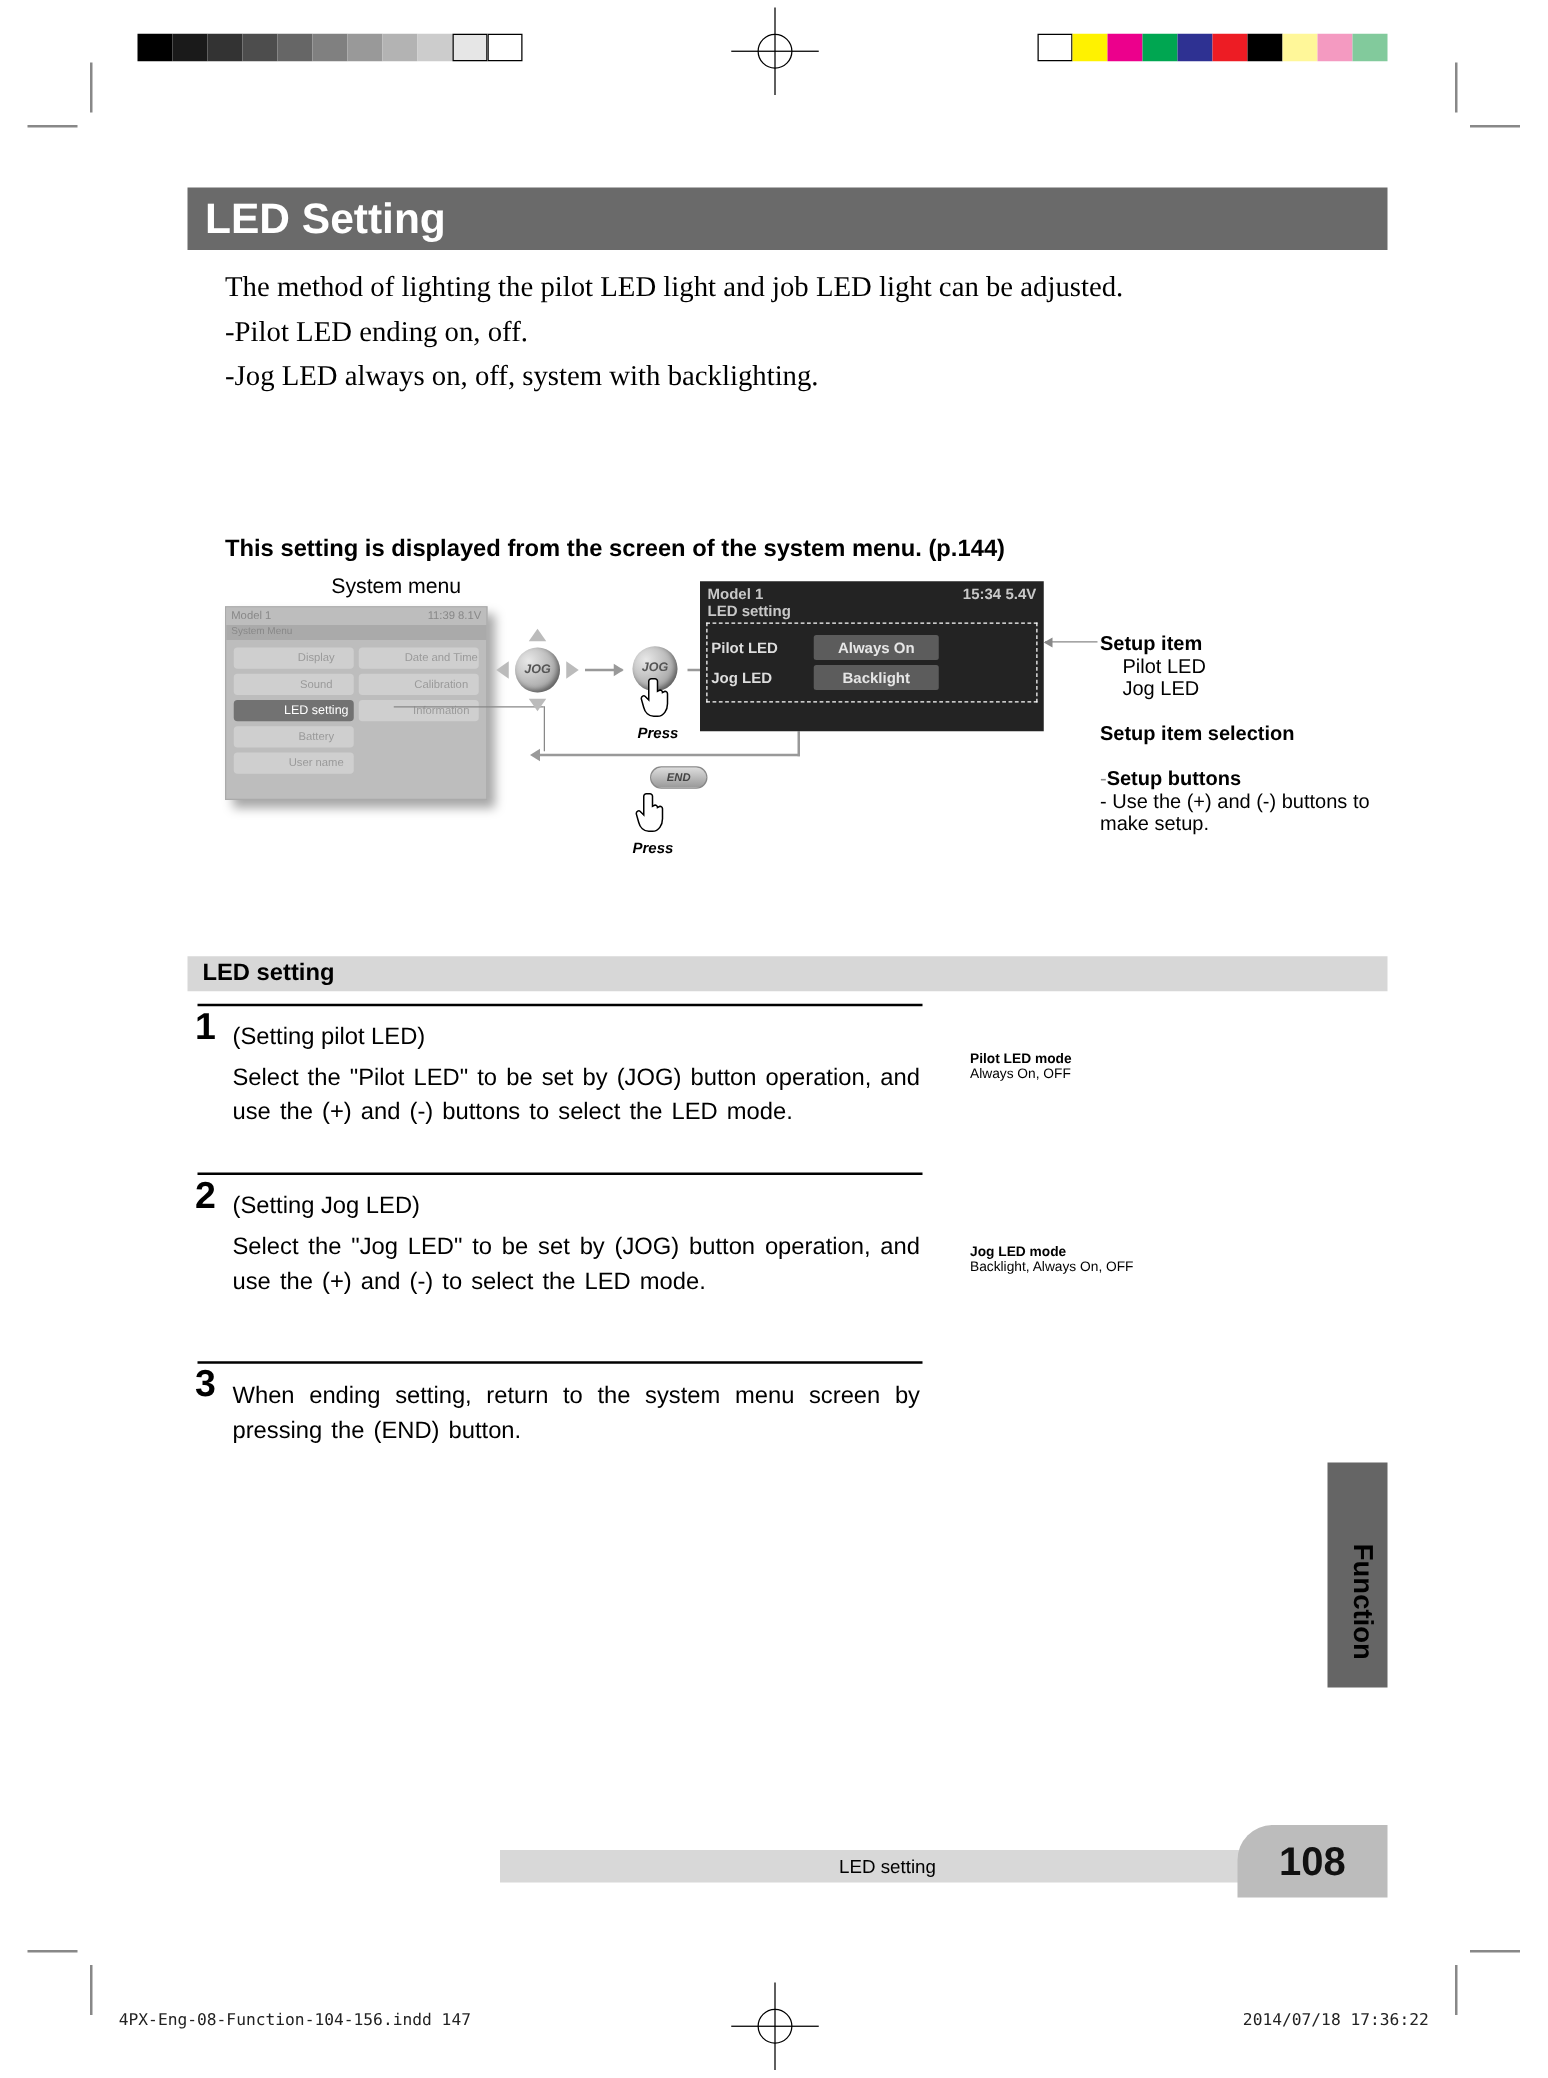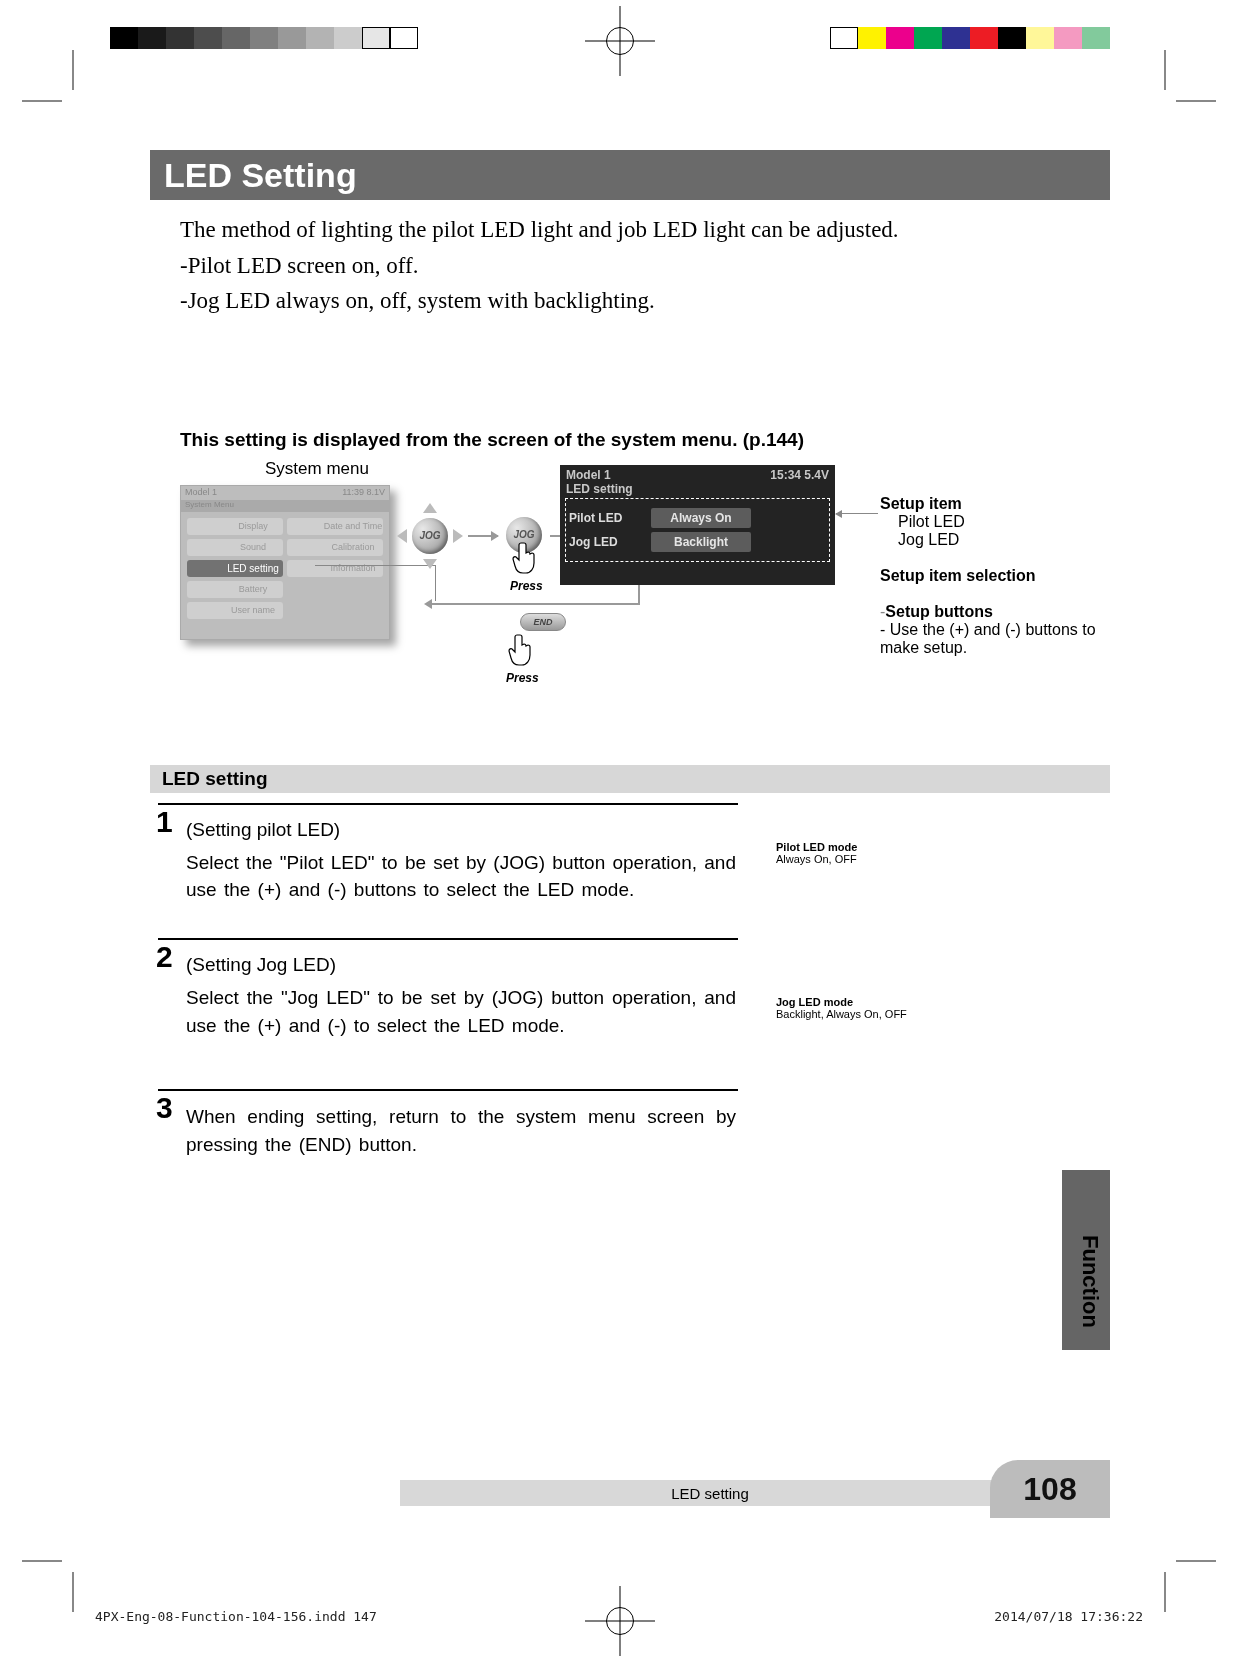--- a/index.html
+++ b/index.html
@@ -112,21 +112,21 @@
   .lcd .secbar { color:#c8c8c8; font-size:12px; font-weight:bold; padding:0 3px;}
   .lcd .dashbox { border:1px dashed #fff; margin:2px; padding:5px 3px; }
   .lcd .row { display:flex; align-items:center; gap:18px; margin:4px 0;}
   .lcd .row .lbl { color:#ddd; font-size:12px; font-weight:bold; width:64px;}
   .lcd .row .val { background:#5c5c5c; color:#e6e6e6; border-radius:2px; width:100px; height:20px; font-size:12px; display:flex; align-items:center; justify-content:center; font-weight:bold;}
   
   .annot {
     position:absolute; left:700px; top:30px; font-size:16px; width:250px;
   }
   .annot .h { font-weight:bold; }
-  .annot .block { margin-bottom:18px; }
+  .annot .block { margin-bottom:18px;margin-top:12px; }
   .pointer-line { position:absolute; height:1px; background:#888; }
   .pointer-line::before { content:""; position:absolute; left:-1px; top:-3px; border-right:7px solid #888; border-top:4px solid transparent; border-bottom:4px solid transparent;}
 
   
   .section-bar {
     background:#d7d7d7; font-weight:bold; font-size:19px;
     padding:3px 12px; margin-top:40px;
   }
   .steps { margin-top:10px; }
   .step { margin:0 0 34px 6px; position:relative; }
@@ -212,21 +212,21 @@
   </div>
 <div class="corner" style="right:42px; bottom:70px;">
     <span class="h" style="bottom:30px;right:-20px;width:40px"></span>
     <span class="v" style="right:30px;bottom:-20px;height:40px"></span>
   </div>
 
 <div class="page">
   <div class="title-bar">LED Setting</div>
   <div class="intro">
     <div>The method of lighting the pilot LED light and job LED light can be adjusted.</div>
-    <div>-Pilot LED screen on, off.</div>
+    <div>-Pilot LED ending on, off.</div>
     <div>-Jog LED always on, off, system with backlighting.</div>
   </div>
   <div class="subhead">This setting is displayed from the screen of the system menu. (p.144)</div>
 
   <div class="diagram">
     <div class="sysmenu-label">System menu</div>
     <div class="sysmenu">
       <div class="sm-top">
           <span>Model 1</span>
           <span>11:39 8.1V</span>

